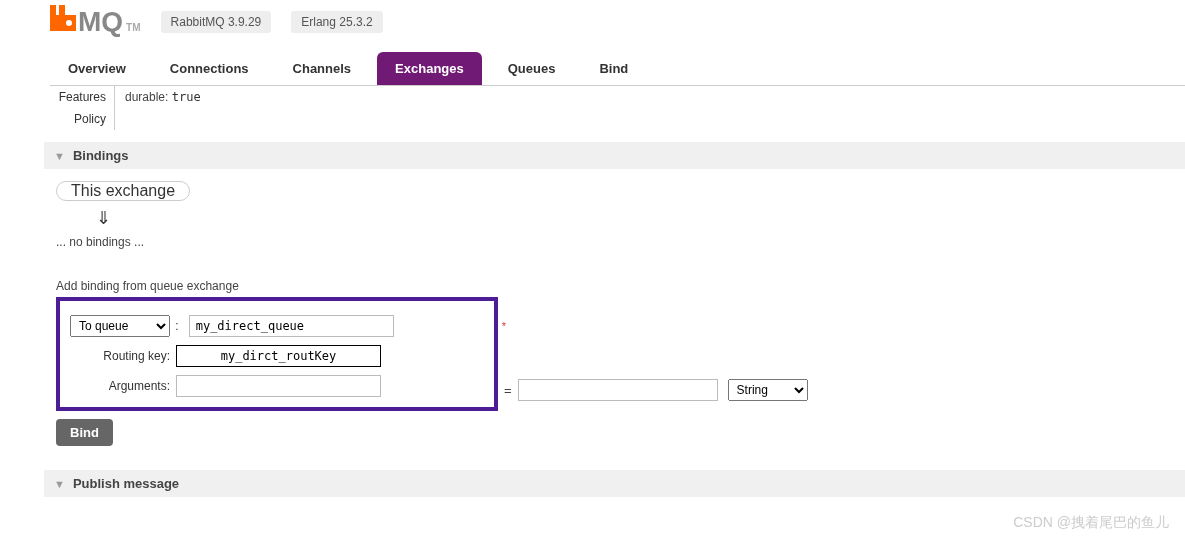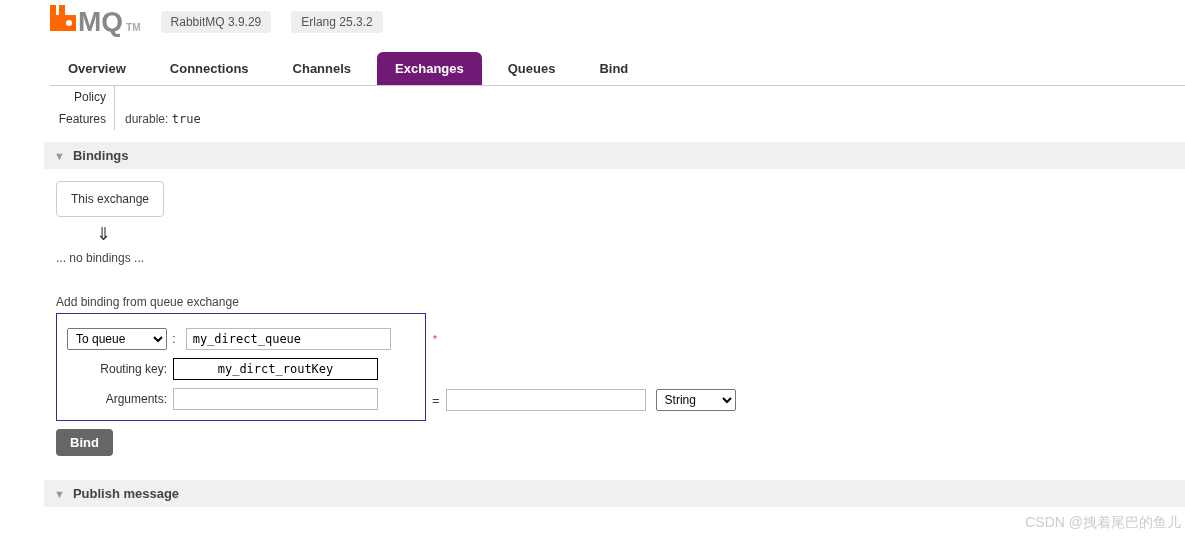--- a/index.html
+++ b/index.html
@@ -23,35 +23,35 @@
   .tabs { display: flex; gap: 8px; margin-top: 14px; border-bottom: 1px solid #ccc; }
   .tab { padding: 9px 18px; font-weight: bold; font-size: 13px; color: #333; cursor: pointer; }
   .tab.active { background: #701a75; color: #fff; border-radius: 6px 6px 0 0; }
   .features-row { display: flex; border-bottom: none; }
   .feat-left { width: 65px; border-right: 1px solid #ccc; padding: 4px 8px 4px 0; text-align: right; font-size: 12px; color: #333; }
   .feat-right { padding: 4px 10px; font-size: 12px; }
   .feat-code { font-family: monospace; font-size: 12px; color: #333; }
   .section-hdr { background: #f0f0f0; padding: 6px 10px; margin-top: 12px; font-weight: bold; font-size: 13px; display: flex; align-items: center; margin-left: -6px; }
   .disclose { color: #999; font-size: 11px; margin-right: 8px; }
   .bindings-body { padding: 12px 6px; }
-  .this-exchange { border: 1px solid #ccc; border-radius: 4px; padding: 10px 14px; display: inline-block; font-size: 12px; color: #333; }
+  .this-exchange { border: 1px solid #ccc; border-radius: 12px; padding: 0 14px; display: inline-block; font-size: 16px; color: #333; }
   .arrow-down { text-align: center; font-size: 18px; color: #333; margin: 6px 0; width: 95px; }
   .no-bind { font-size: 12px; color: #444; margin-top: 6px; }
   .add-bind-title { margin-top: 30px; font-size: 12px; color: #444; }
-  .redbox { border: 1px solid #4c1d95; margin-top: 4px; padding: 14px 6px 10px 6px; width: 370px; position: relative; }
+  .redbox { border: 4px solid #4c1d95; margin-top: 4px; padding: 14px 6px 10px 6px; width: 442px; position: relative; }
   .form-row { display: flex; align-items: center; margin-bottom: 8px; }
   .form-label { width: 110px; text-align: right; padding-right: 6px; font-size: 12px; color: #333; }
   .sel { font-size: 12px; padding: 2px 4px; width: 100px; }
   .colon { margin: 0 4px 0 2px; }
   .txt-input { font-family: monospace; font-size: 12px; padding: 3px 6px; width: 205px; border: 1px solid #bbb; background: #fff; }
   .txt-input.black { border: 1.5px solid #000; text-align: center; }
   .asterisk { color: #d04040; margin-left: 6px; font-size: 11px; position: absolute; right: -18px; }
   .eq { margin: 0 6px; font-size: 13px; }
   .bind-btn { background: #666; color: #fff; border: none; border-radius: 4px; padding: 6px 14px; font-size: 13px; font-weight: bold; margin-top: 8px; cursor: pointer; }
-  .watermark { position: absolute; right: 4px; bottom: 6px; color: #ccc; font-size: 14px; font-family: Arial; }
+  .watermark { position: absolute; right: 16px; bottom: 6px; color: #ccc; font-size: 14px; font-family: Arial; }
   .wrapper { position: relative; width: 1185px; height: 538px; overflow: hidden; }
   .outside-args { display: flex; align-items: center; }
 </style>
 </head>
 <body>
 
 <div class="wrapper">
 <div class="page">
 
   <div class="header">
@@ -74,29 +74,29 @@
   <div class="tabs">
     <div class="tab">Overview</div>
     <div class="tab">Connections</div>
     <div class="tab">Channels</div>
     <div class="tab active">Exchanges</div>
     <div class="tab">Queues</div>
     <div class="tab">Bind</div>
   </div>
 
   <div class="features-row">
-    <div class="feat-left">Policy</div>
-    <div class="feat-right"></div>
-  </div>
-  <div class="features-row">
     <div class="feat-left">Features</div>
     <div class="feat-right">
       <span>durable:</span>
       <span class="feat-code">true</span>
     </div>
+  </div>
+  <div class="features-row">
+    <div class="feat-left">Policy</div>
+    <div class="feat-right"></div>
   </div>
 
   <div class="section-hdr">
     <span class="disclose">▼</span>
     <span>Bindings</span>
   </div>
 
   <div class="bindings-body">
     <div class="this-exchange">This exchange</div>
     <div class="arrow-down">⇓</div>

